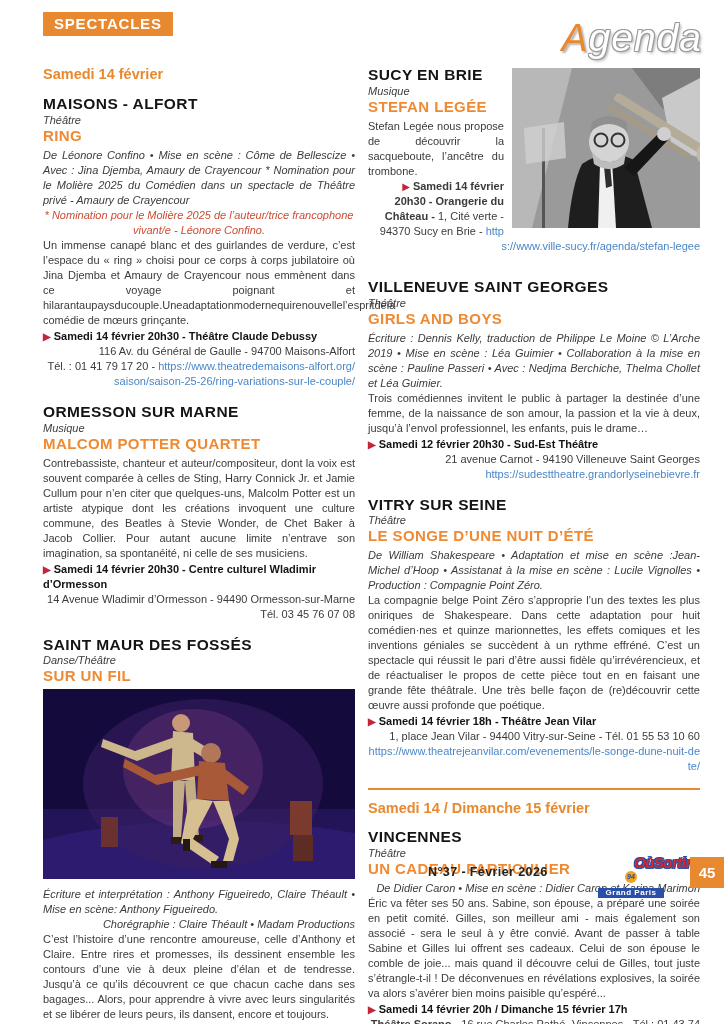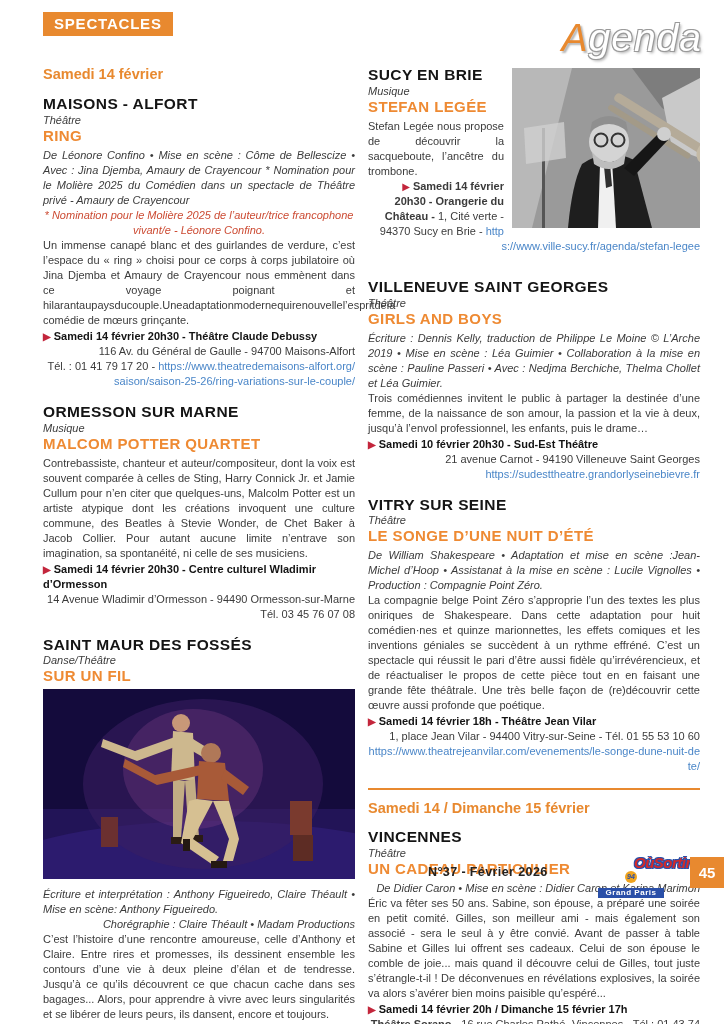--- a/index.html
+++ b/index.html
@@ -191,21 +191,21 @@
         <p>Stefan Legée nous propose de découvrir la sacqueboute, l’ancêtre du trombone.</p>
         <p class="plain"><span class="tri">▶</span><b>Samedi 14 février 20h30 - Orangerie du Château - </b><span>1, Cité verte - 94370 Sucy en Brie - </span><a href="#">https://www.ville-sucy.fr/agenda/stefan-legee</a></p>
       </section>
 
       <section>
         <h3 class="city">VILLENEUVE SAINT GEORGES</h3>
         <div class="genre">Théâtre</div>
         <h4 class="title">GIRLS AND BOYS</h4>
         <p class="it">Écriture : Dennis Kelly, traduction de Philippe Le Moine © L’Arche 2019 • Mise en scène : Léa Guimier • Collaboration à la mise en scène : Pauline Passeri • Avec : Nedjma Berchiche, Thelma Chollet et Léa Guimier.</p>
         <p>Trois comédiennes invitent le public à partager la destinée d’une femme, de la naissance de son amour, la passion et la vie à deux, jusqu’à l’envol professionnel, les enfants, puis le drame…</p>
-        <p class="sched"><span class="tri">▶</span><span>Samedi 10 février 20h30 - Sud-Est Théâtre</span></p>
+        <p class="sched"><span class="tri">▶</span><span>Samedi 12 février 20h30 - Sud-Est Théâtre</span></p>
         <p class="plain">21 avenue Carnot - 94190 Villeneuve Saint Georges</p>
         <p class="plain"><a href="#">https://sudesttheatre.grandorlyseinebievre.fr</a></p>
       </section>
 
       <section>
         <h3 class="city">VITRY SUR SEINE</h3>
         <div class="genre">Théâtre</div>
         <h4 class="title">LE SONGE D’UNE NUIT D’ÉTÉ</h4>
         <p class="it">De William Shakespeare • Adaptation et mise en scène :Jean-Michel d’Hoop • Assistanat à la mise en scène :  Lucile Vignolles  • Production : Compagnie Point Zéro.</p>
         <p>La compagnie belge Point Zéro s’approprie l’un des textes les plus oniriques de Shakespeare. Dans cette adaptation pour huit comédien·nes et quinze marionnettes, les effets comiques et les inventions géniales se succèdent à un rythme effréné. C’est un spectacle qui réussit le pari d’être aussi fidèle qu’irrévérencieux, et de réactualiser le propos de cette pièce tout en en faisant une grande fête théâtrale. Une très belle façon de (re)découvrir cette œuvre aussi profonde que poétique.</p>

